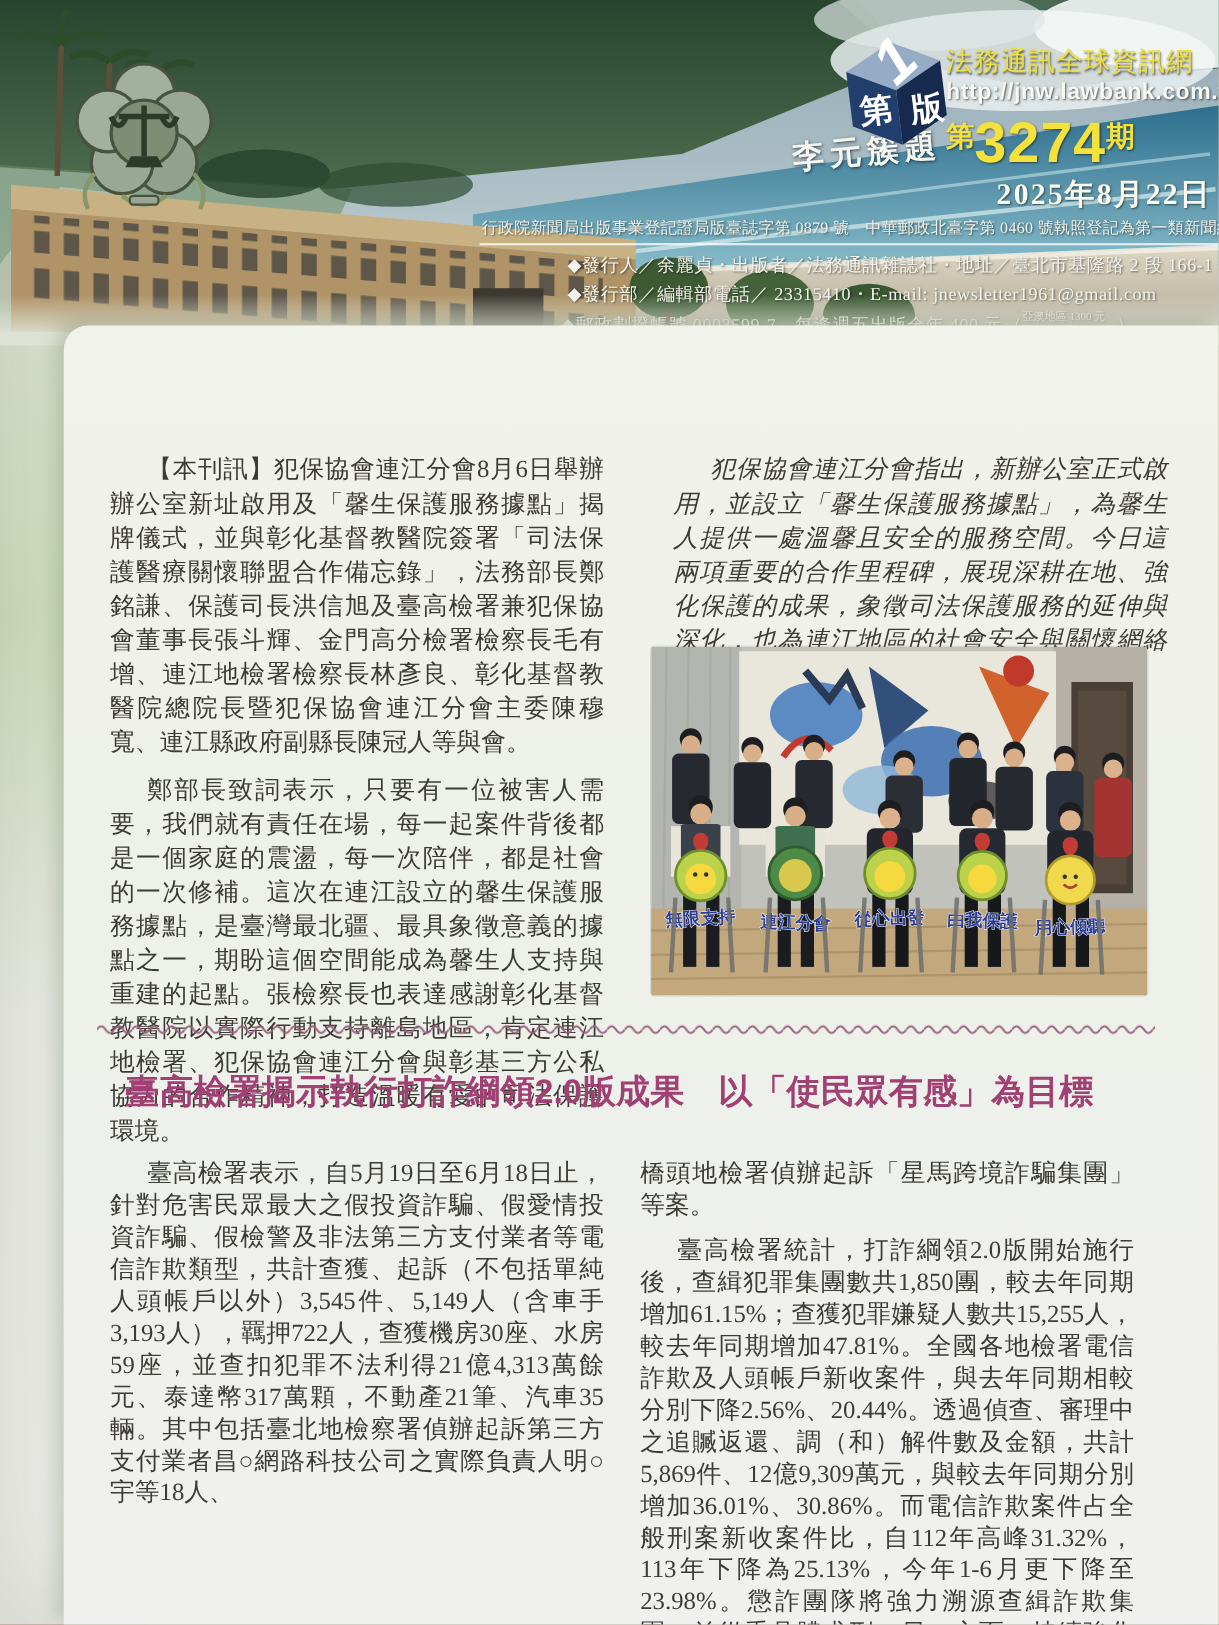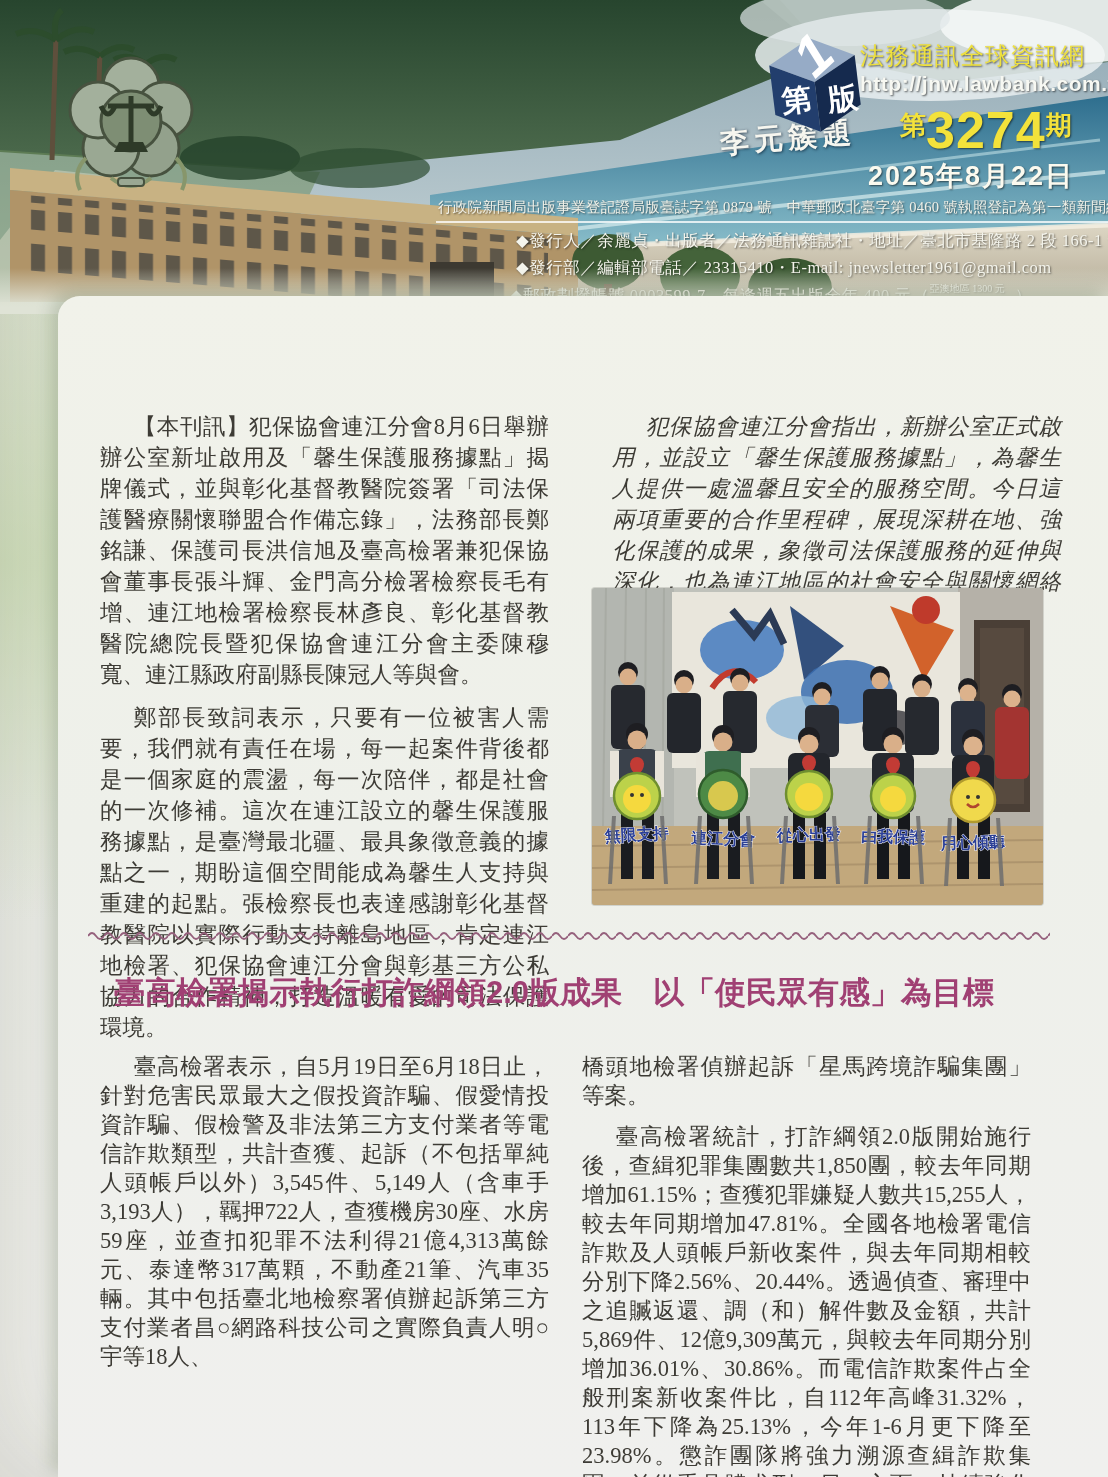--- a/index.html
+++ b/index.html
@@ -27,27 +27,27 @@
     letter-spacing:5px;transform:rotate(-5deg);white-space:nowrap;
     text-shadow:1px 1px 3px rgba(0,20,40,.7);
   }
   .edition-cube{left:764px;top:32px;transform:rotate(-7deg);}
   .site-name{left:860px;top:40px;font-family:"Liberation Sans","DejaVu Sans",sans-serif;
     font-size:24px;font-weight:400;color:#efe13d;letter-spacing:1px;white-space:nowrap;
     text-shadow:1px 1px 2px rgba(0,0,0,.65);}
   .site-url{left:860px;top:72px;font-family:"Liberation Sans","DejaVu Sans",sans-serif;
     font-size:21px;font-weight:700;color:#f7f8f2;letter-spacing:.5px;
     text-shadow:1px 1px 2px rgba(0,0,0,.6);}
-  .issue-line{left:900px;top:100px;color:#f3e23b;white-space:nowrap;
+  .issue-line{left:860px;top:100px;color:#f3e23b;white-space:nowrap;
     font-family:"Liberation Sans","DejaVu Sans",sans-serif;font-weight:700;
     text-shadow:1px 1px 2px rgba(0,0,0,.55);}
   .issue-line .small{font-size:26px;vertical-align:14px;}
   .issue-line .big{font-size:52px;letter-spacing:1px;}
-  .date-line{left:868px;top:158px;font-size:27px;font-weight:700;color:#fbfaef;
-    font-family:Liberation Sans, sans-serif;letter-spacing:2px;
+  .date-line{left:906px;top:158px;font-size:27px;font-weight:700;color:#fbfaef;
+    font-family:Liberation Serif, serif;letter-spacing:2px;
     text-shadow:1px 1px 2px rgba(0,0,0,.55);}
   .reg-line{left:438px;top:198px;width:668px;font-size:14.5px;color:#f1f1e8;
     letter-spacing:.3px;white-space:nowrap;text-shadow:1px 1px 2px rgba(0,0,0,.55);}
   .white-rule{left:436px;top:221px;width:672px;height:2px;background:rgba(255,255,255,.78);}
   .pub-line{font-size:16.5px;color:#f4f4ec;white-space:nowrap;
     text-shadow:1px 1px 2px rgba(0,0,0,.55);letter-spacing:.5px;}
   .pub-1{left:516px;top:230px;}
   .pub-2{left:516px;top:257px;}
   .pub-3{left:510px;top:283px;display:flex;align-items:center;}
   .price-note{display:inline-flex;flex-direction:column;justify-content:center;

